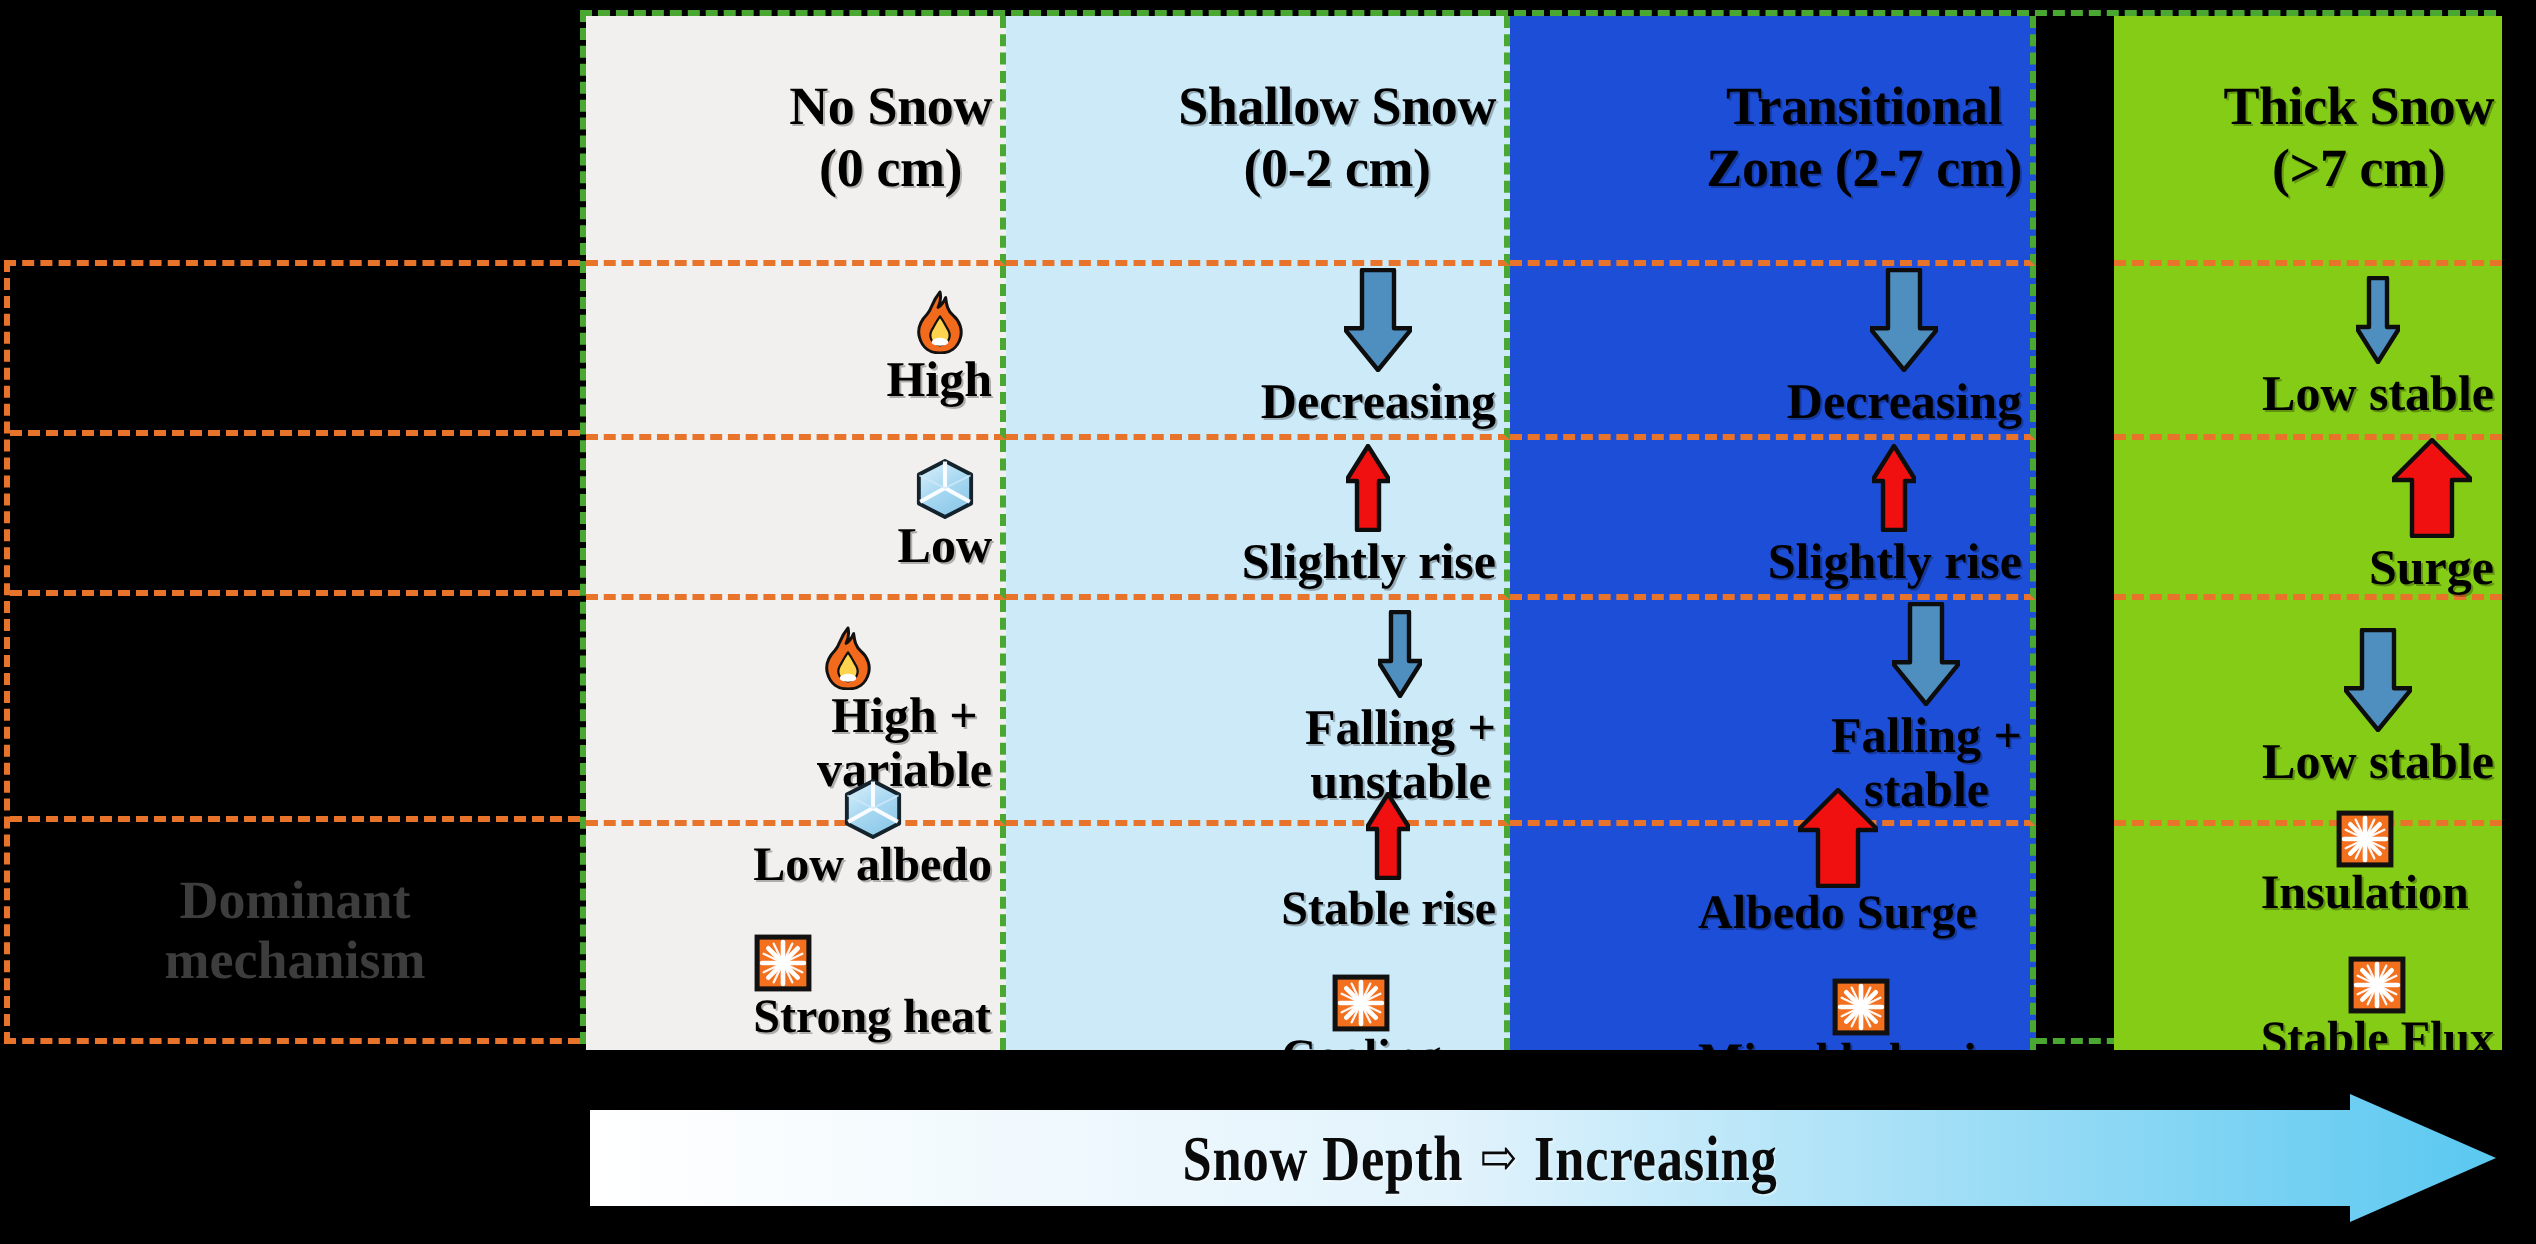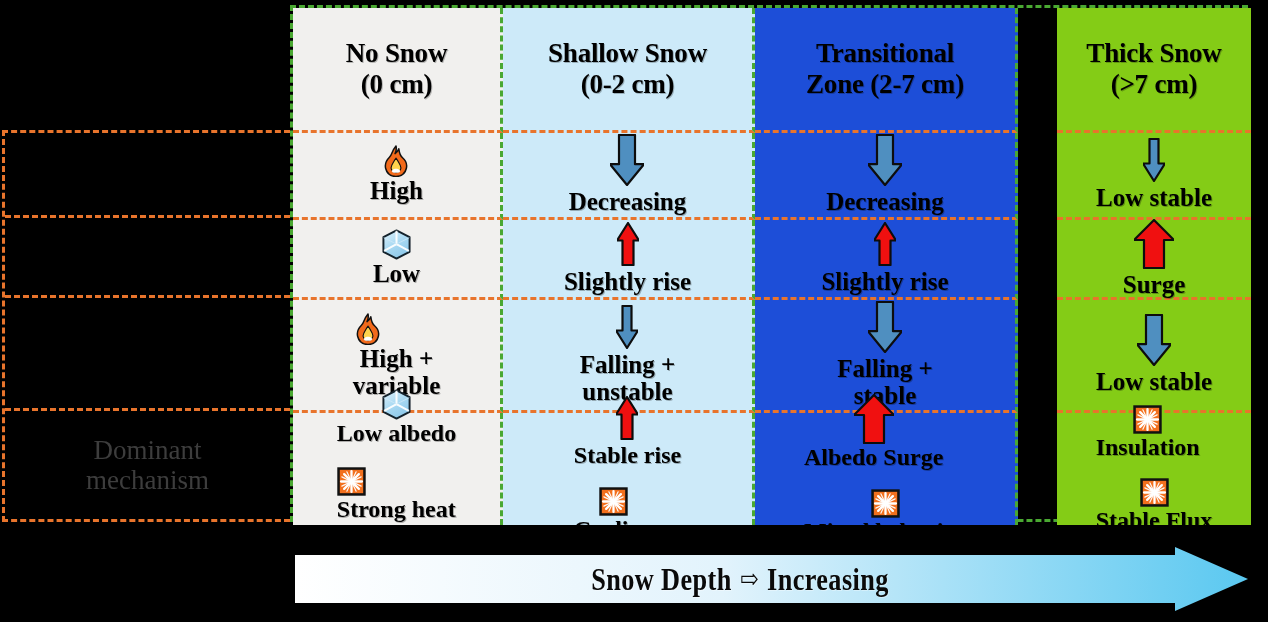--- a/index.html
+++ b/index.html
@@ -18,24 +18,24 @@
     width: 958px; height: 517px;
     display: grid;
     grid-template-columns: 210px 252px 263px 233px;
     grid-template-rows: 125px 87px 80px 113px 112px;
     border: 3px dashed #4aa832;
   }
   .cell {
     position: relative;
     display: flex;
     align-items: center;
-    justify-content: center;
+    justify-content: flex-end;
     text-align: center;
     color: #000;
-    padding: 2px 16px;
+    padding: 2px 4px;
     border-right: 3px dashed #4aa832;
     border-bottom: 3px dashed #e8742c;
   }
   .cell.lastcol { border-right: none; }
   .cell.lastrow { border-bottom: none; }
 
   .col1 { background: #f1f0ee; }
   .col2 { background: #cdeaf9; }
   .col3 { background: #1d4ed8; }
   .col4 { background: #84cc16; margin-left: 39px; }
@@ -92,21 +92,21 @@
     left: 2px; top: 130px;
     width: 288px; height: 392px;
     border: 3px dashed #e8742c;
     border-right: none;
   }
   .rl {
     position: relative;
     display: flex; align-items: center; justify-content: center;
     text-align: center;
     color: #000;
-    font-weight: normal; font-size: 27px; line-height: 1.12;
+    font-weight: bold; font-size: 27px; line-height: 1.12;
     border-bottom: 3px dashed #e8742c;
   }
   .rl:last-child { border-bottom: none; }
   .rl.visible { color: #3d3d3d; text-shadow: none; }
 </style>
 </head>
 <body>
 
 <div id="root">
 

